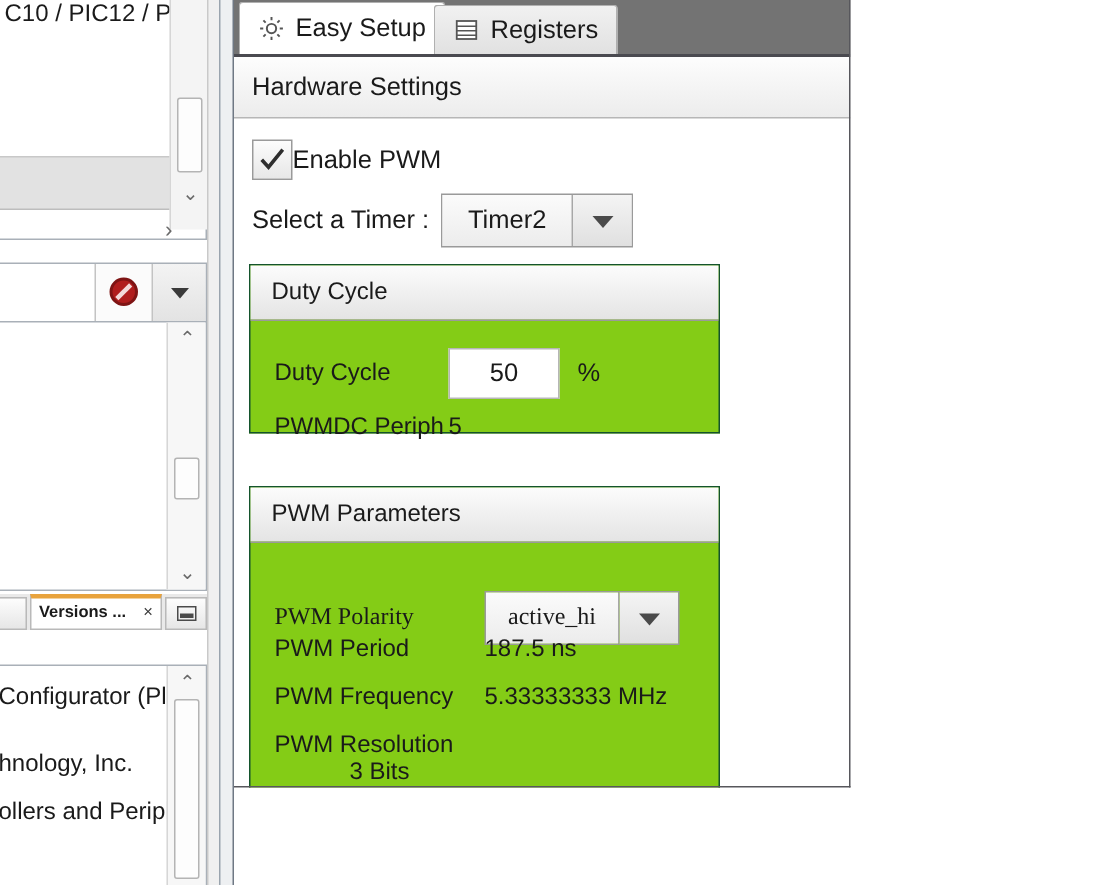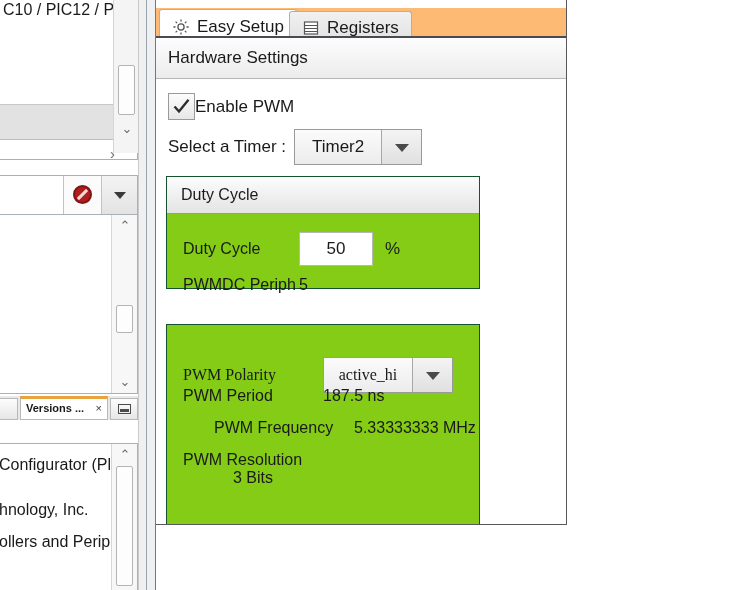--- a/index.html
+++ b/index.html
@@ -316,23 +316,23 @@
     left: 156px; top: 0;
     width: 411px;
     height: 525px;
     background: #ffffff;
     overflow: hidden;
   }
 
   
   .tabbar {
     position: absolute;
-    left: 0; top: 8px;
+    left: 0; top: 0;
     width: 411px; height: 36px;
-    background: #fdba74;
+    background: #737373;
   }
   .tab {
     position: absolute;
     top: 1px;
     height: 35px;
     box-sizing: border-box;
     display: flex;
     align-items: center;
     padding: 0 12px;
     font-size: 17px;
@@ -500,21 +500,21 @@
   #duty-row-1 .name { width: 116px; }
   #duty-row-1 .pct { margin-left: 12px; font-size: 17px; }
   #duty-row-2 { top: 62px; }
   #duty-row-2 .name { width: 116px; }
 
   
   #param-row-pol { top: 32px; font-family: Liberation Serif, serif; }
   #param-row-pol .name { width: 140px; }
   #param-row-per { top: 62px; }
   #param-row-per .name { width: 140px; }
-  #param-row-frq { top: 94px; margin-left: 31px; }
+  #param-row-frq { top: 94px; }
   #param-row-frq .name { width: 140px; }
   #param-row-res { top: 126px; flex-direction: column; }
   #param-row-res .name { width: 140px; }
 
   .combo-small {
     display: flex;
     height: 36px;
     border: 1px solid #9a9a9a;
     box-sizing: border-box;
   }
@@ -670,20 +670,21 @@
           <span class="pct">%</span>
         </div>
         <div class="frow" id="duty-row-2">
           <span class="name">PWMDC Periph</span>
           <span class="val">5</span>
         </div>
       </div>
     </div>
 
     <div class="group" id="group-params">
+      <div class="ghead">PWM Parameters</div>
       <div class="gbody">
 
         <div class="frow" id="param-row-pol">
           <span class="name">PWM Polarity</span>
           <span class="combo-small">
             <span class="field">active_hi</span>
             <span class="btn">
               <span class="caret"></span>
             </span>
           </span>

